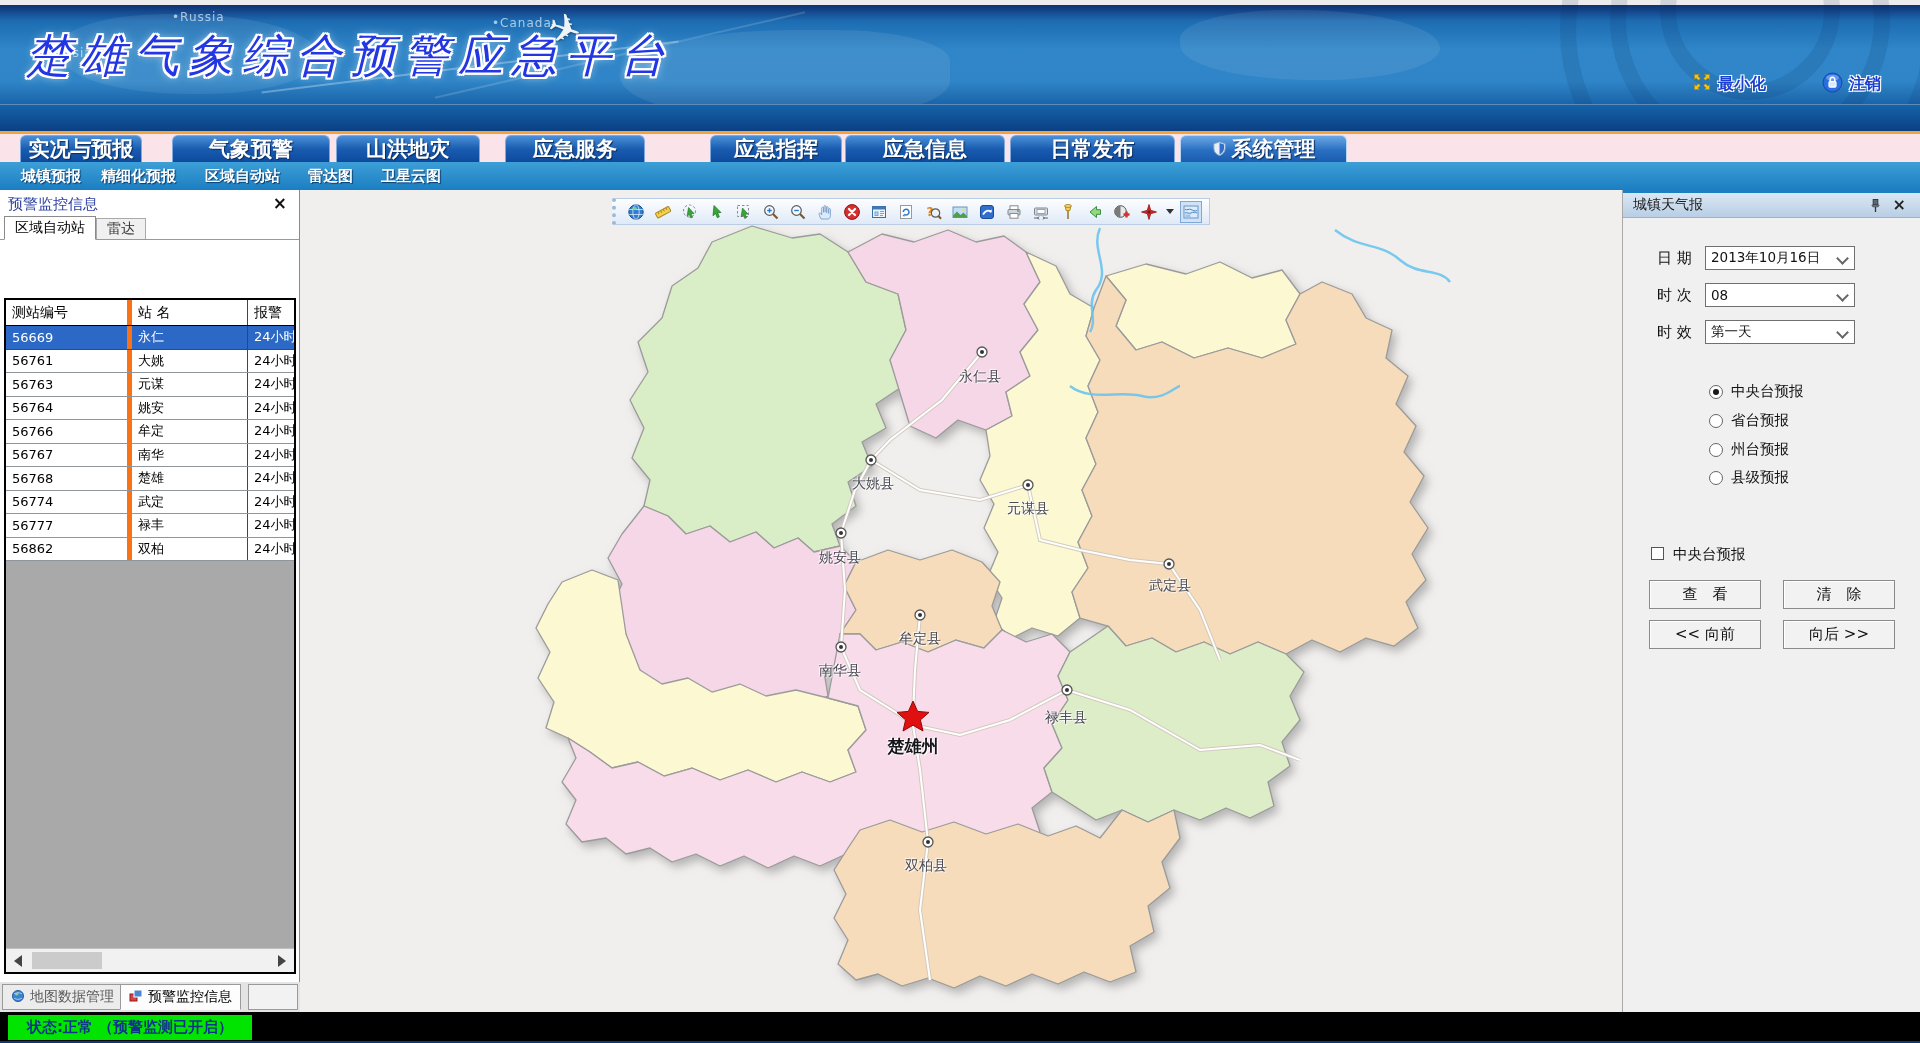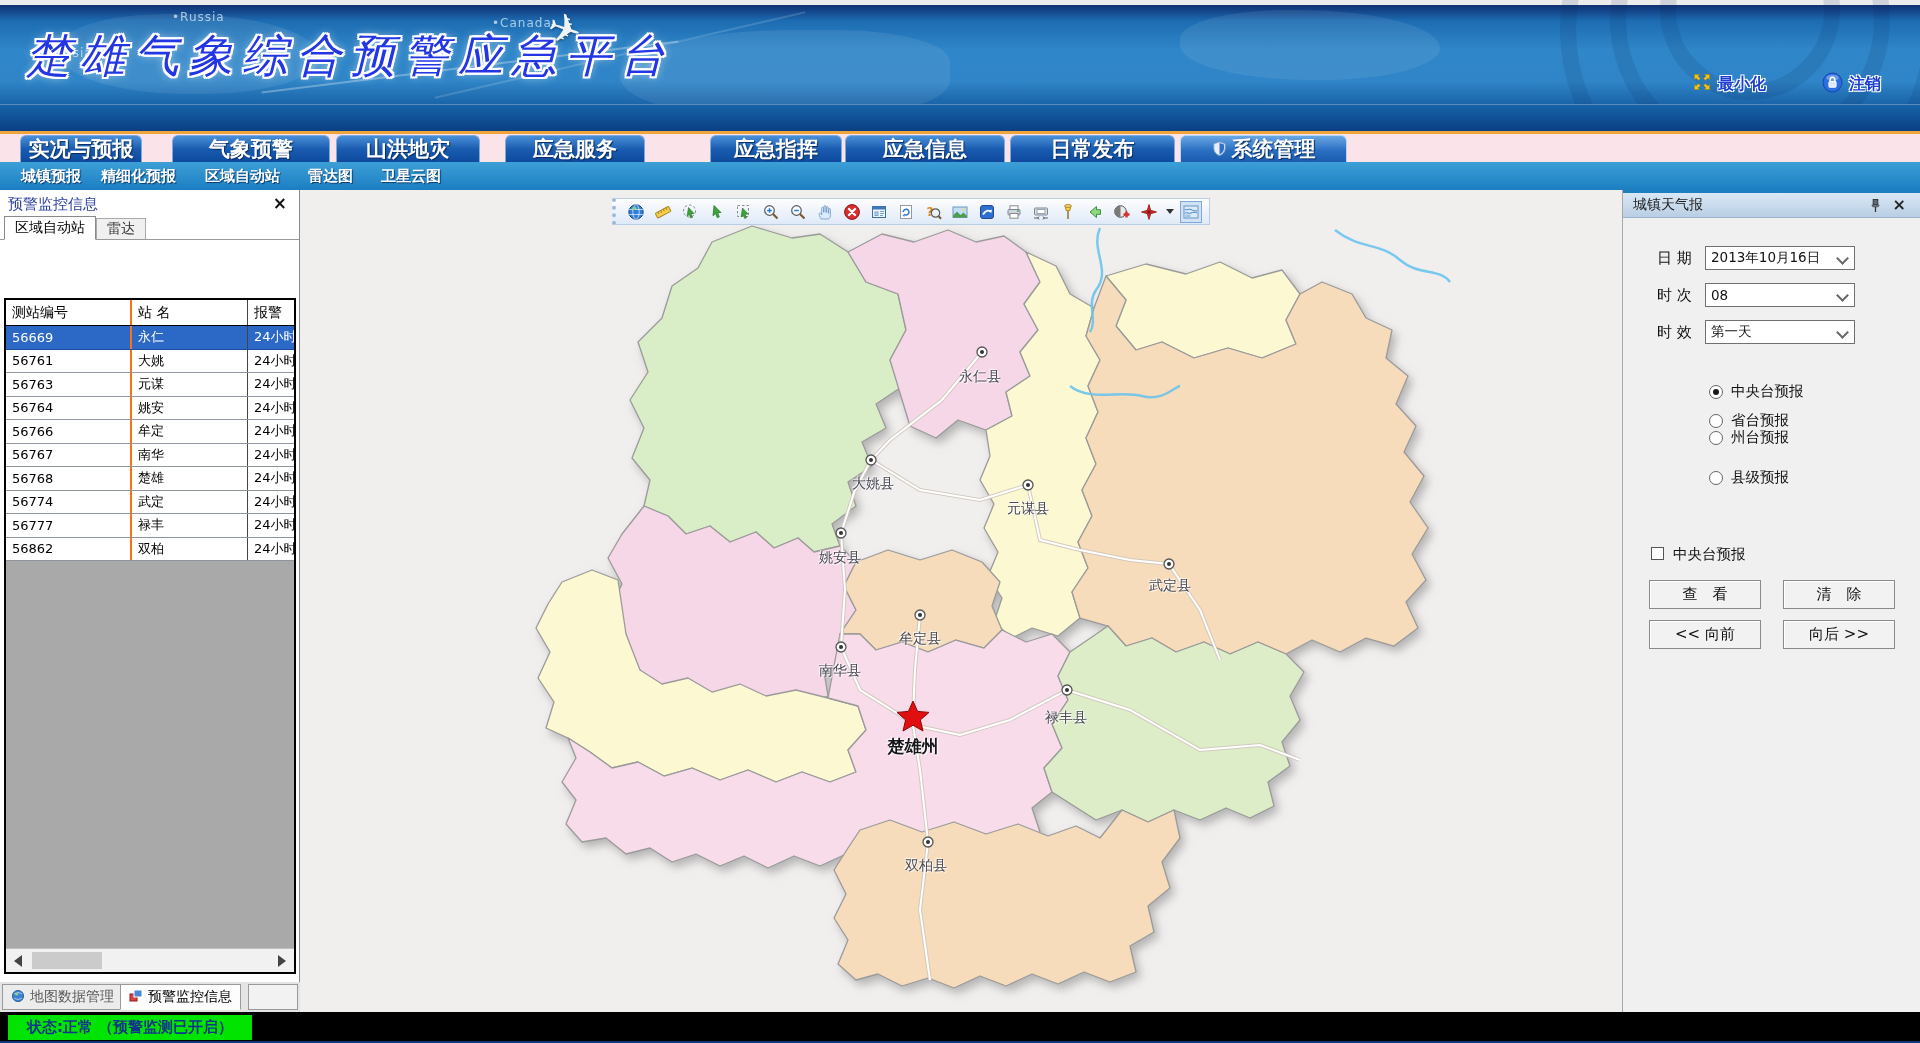--- a/index.html
+++ b/index.html
@@ -57,21 +57,21 @@
     justify-content:center; cursor:pointer; font-family:inherit; }
   .cbox { width:13px; height:13px; background:#fff; border:1px solid #555; display:inline-block; cursor:pointer; }
 
   #lp-table { position:absolute; left:4px; top:108px; width:292px; height:676px; border:2px solid #000;
     background:#a9a9a9; overflow:hidden; display:flex; flex-direction:column; }
   .t-head { display:flex; height:26px; background:#fff; border-bottom:1px solid #000; font-size:14px; }
   .t-head > div { display:flex; align-items:center; padding-left:6px; }
   .trow { display:flex; height:23.5px; background:#fff; border-bottom:1px solid #8f959c; font-size:13px;
     cursor:pointer; }
   .trow > div { display:flex; align-items:center; padding-left:6px; overflow:hidden; white-space:nowrap; }
-  .c1 { width:126px; border-right:2px solid #f97316; }
+  .c1 { width:126px; border-right:5px solid #f97316; }
   .c2 { width:116px; border-right:1px solid #444; }
   .c3 { flex:1; }
   .trow.sel { background:#2c68c6; color:#fff; border-bottom:1px solid #1d4e9e; }
   .t-fill { flex:1; background:#a9a9a9; }
   .hscroll { height:24px; background:#f1f1f1; border-top:1px solid #c0c0c0; position:relative; }
   .hs-arrow { position:absolute; top:6px; width:0; height:0; border-top:6px solid transparent;
     border-bottom:6px solid transparent; cursor:pointer; }
   .hs-left  { left:8px;  border-right:8px solid #444; }
   .hs-right { right:8px; border-left:8px solid #444; }
   .hs-thumb { position:absolute; left:26px; top:3px; width:70px; height:17px; background:#cbcbcb; cursor:pointer; }
@@ -553,21 +553,21 @@
     <div class="sel-box" style="top:130px;">第一天</div>
 
     <div class="radio-row" style="top:192px;">
       <span class="radio on"></span>
       <span>中央台预报</span>
       </div>
     <div class="radio-row" style="top:221px;">
       <span class="radio"></span>
       <span>省台预报</span>
       </div>
-    <div class="radio-row" style="top:238px;">
+    <div class="radio-row" style="top:250px;">
       <span class="radio"></span>
       <span>州台预报</span>
       </div>
     <div class="radio-row" style="top:278px;">
       <span class="radio"></span>
       <span>县级预报</span>
       </div>
 
     <span class="cbox" style="position:absolute;left:28px;top:357px;"></span>
     <span style="position:absolute;left:50px;top:355px;font-size:14.5px;color:#111;">中央台预报</span>

